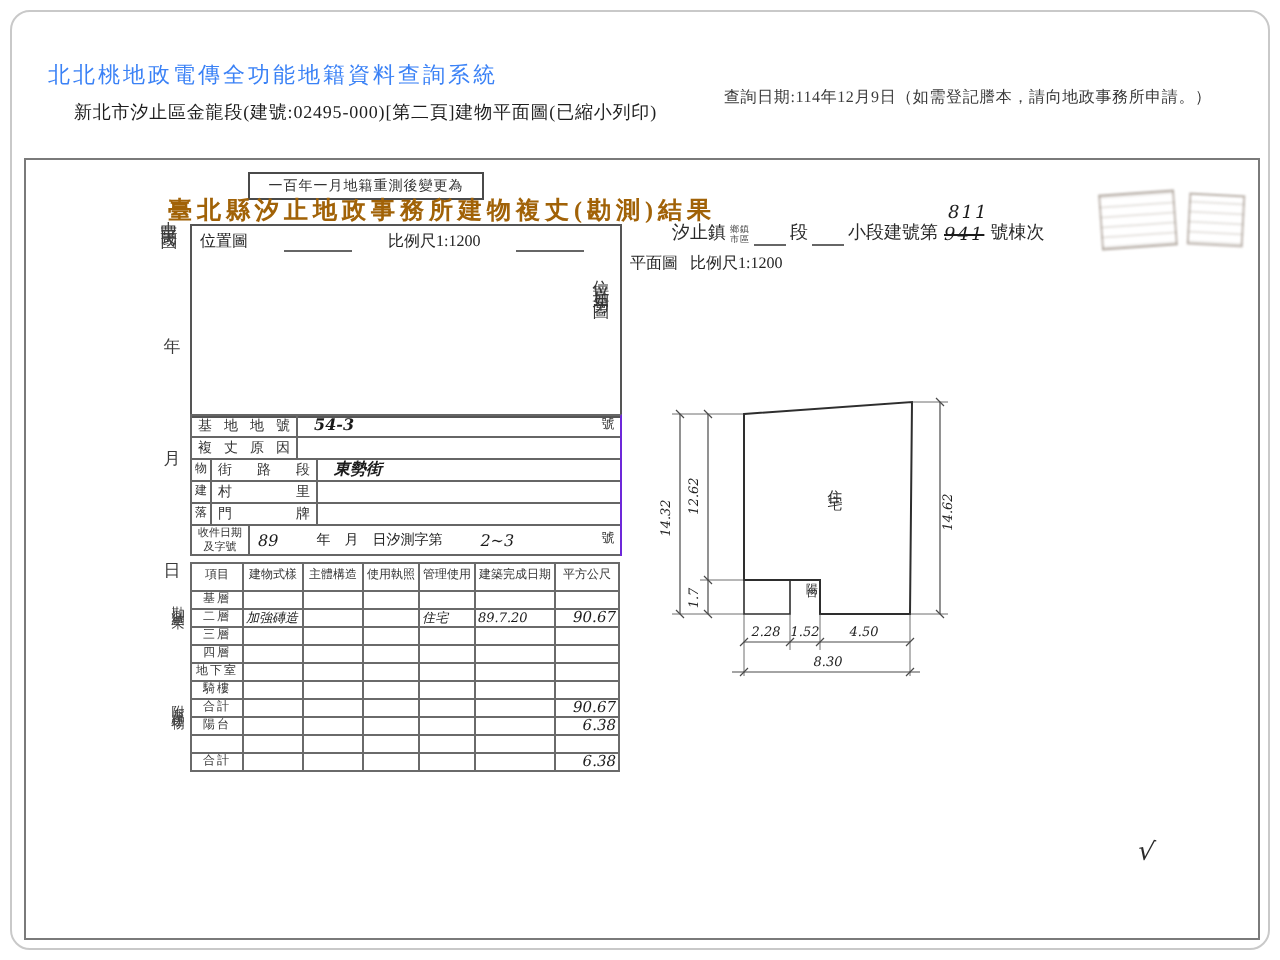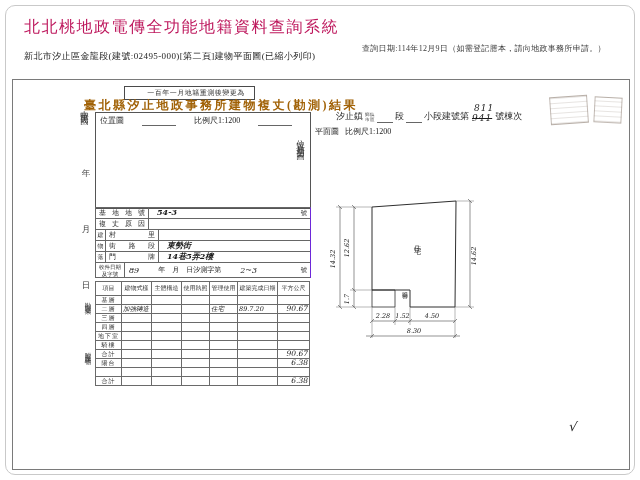--- a/index.html
+++ b/index.html
@@ -10,29 +10,29 @@
   }
   .abs{position:absolute;}
   .v{writing-mode:vertical-rl;text-orientation:upright;}
   .hand{font-family:"DejaVu Serif", serif;font-style:italic;color:#1b1b1b;}
 
   
   .frame{position:absolute;left:5px;top:5px;width:628px;height:468px;
          border:1px solid #c9c9c9;border-radius:10px;}
 
   
-  .sys-title{left:24px;top:17px;font-size:16px;letter-spacing:1.5px;color:#be185d;}
+  .sys-title{left:24px;top:30px;font-size:11px;letter-spacing:1.5px;color:#3b82f6;}
   .query-date{left:362px;top:43px;font-size:8px;color:#3a3a3a;letter-spacing:.3px;}
-  .subtitle{left:24px;top:50px;font-size:9px;color:#1d1d1d;letter-spacing:.4px;text-align:center;}
+  .subtitle{left:37px;top:50px;font-size:9px;color:#1d1d1d;letter-spacing:.4px;text-align:center;}
 
   
   .doc{left:12px;top:79px;width:616px;height:389px;border:1px solid #7a7a7a;}
 
   .note-box{left:124px;top:86px;width:116px;height:12px;border:1px solid #4a4a4a;
-            font-size:7px;line-height:12px;text-align:center;letter-spacing:.5px;color:#333;padding-left:13px;}
+            font-size:7px;line-height:12px;text-align:center;letter-spacing:.5px;color:#333;}
   .doc-title{left:84px;top:97px;font-size:12px;font-weight:bold;letter-spacing:2.5px;color:#a16207;}
 
   
   .strip{color:#3a3a3a;text-align:center;}
   .strip-era{left:79px;top:104px;font-size:8.5px;letter-spacing:2px;}
   .strip-year{left:79px;top:168px;width:14px;font-size:8.5px;}
   .strip-month{left:79px;top:224px;width:14px;font-size:8.5px;}
   .strip-day{left:79px;top:280px;width:14px;font-size:8.5px;}
   .strip-g1{left:83px;top:297px;font-size:6.5px;letter-spacing:2px;}
   .strip-g2{left:83px;top:347px;font-size:6.5px;letter-spacing:2px;}
@@ -151,35 +151,34 @@
     <span class="val hand">54-3</span>
     <span class="sfx">號</span>
   </div>
   <div class="irow">
     <span class="g"></span>
     <span class="lbl">複丈原因</span>
     <span class="val hand"></span>
     <span class="sfx"></span>
   </div>
   <div class="irow">
+    <span class="g">物</span>
+    <span class="lbl">街路段</span>
+    <span class="val hand">東勢街</span>
+    <span class="sfx"></span>
+  </div>
+  <div class="irow">
     <span class="g">建</span>
     <span class="lbl">村里</span>
     <span class="val hand"></span>
     <span class="sfx"></span>
   </div>
   <div class="irow">
-    <span class="g">物</span>
-    <span class="lbl">街路段</span>
-    <span class="val hand">東勢街</span>
-    <span class="sfx"></span>
-  </div>
-  <div class="irow">
     <span class="g">落</span>
     <span class="lbl">門牌</span>
-    <span class="val hand">14巷5弄2樓</span>
     <span class="sfx"></span>
   </div>
   <div class="rrow">
     <span class="rlbl">
       <span>收件日期</span><br>
       <span>及字號</span>
     </span>
     <span class="rval">
       <span class="hand">89</span>
       <span>年　月　日汐測字第</span>

